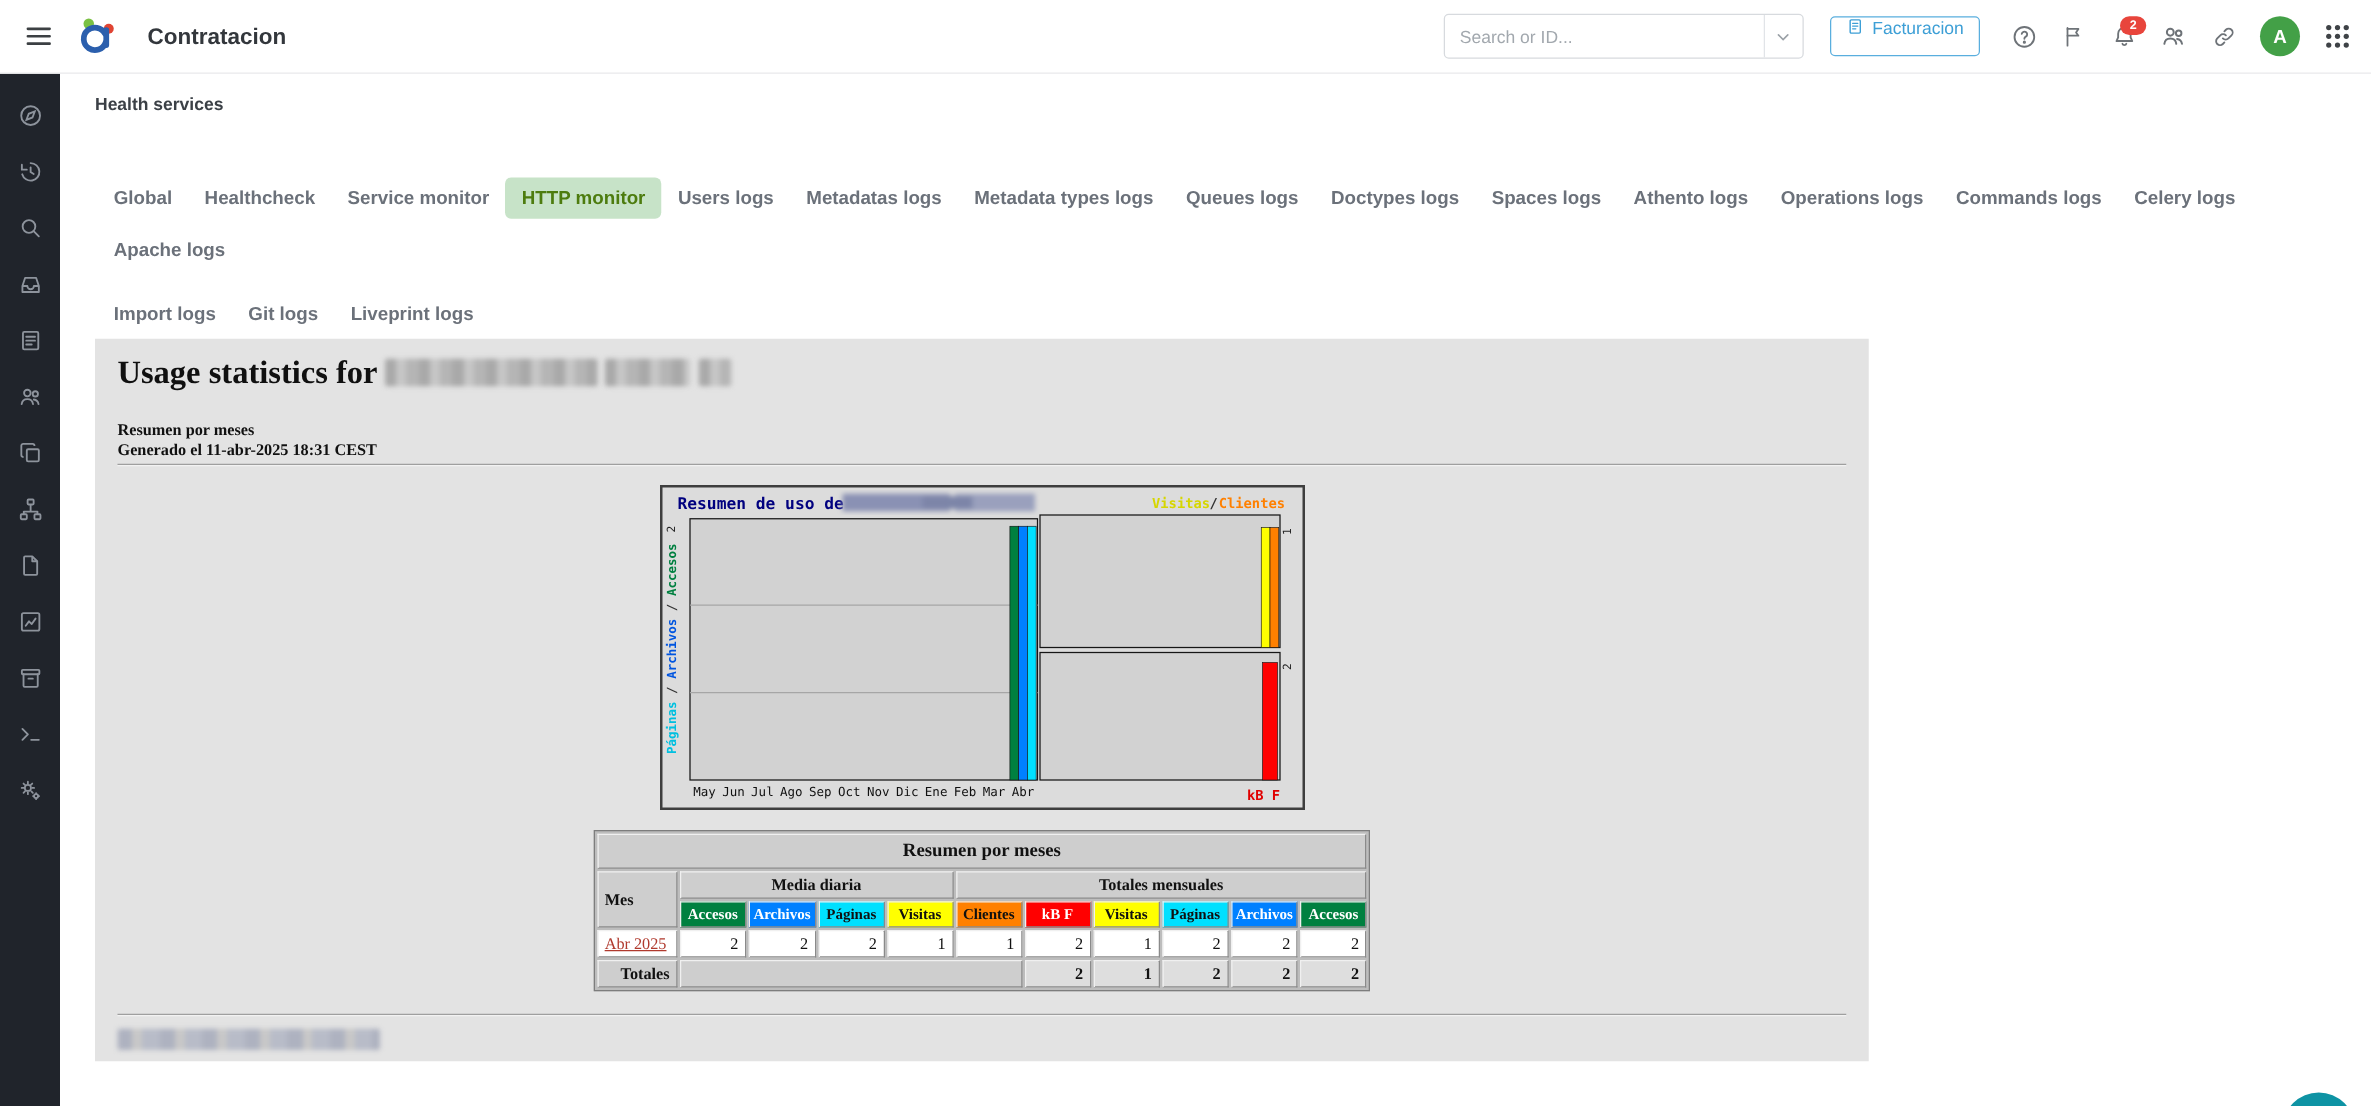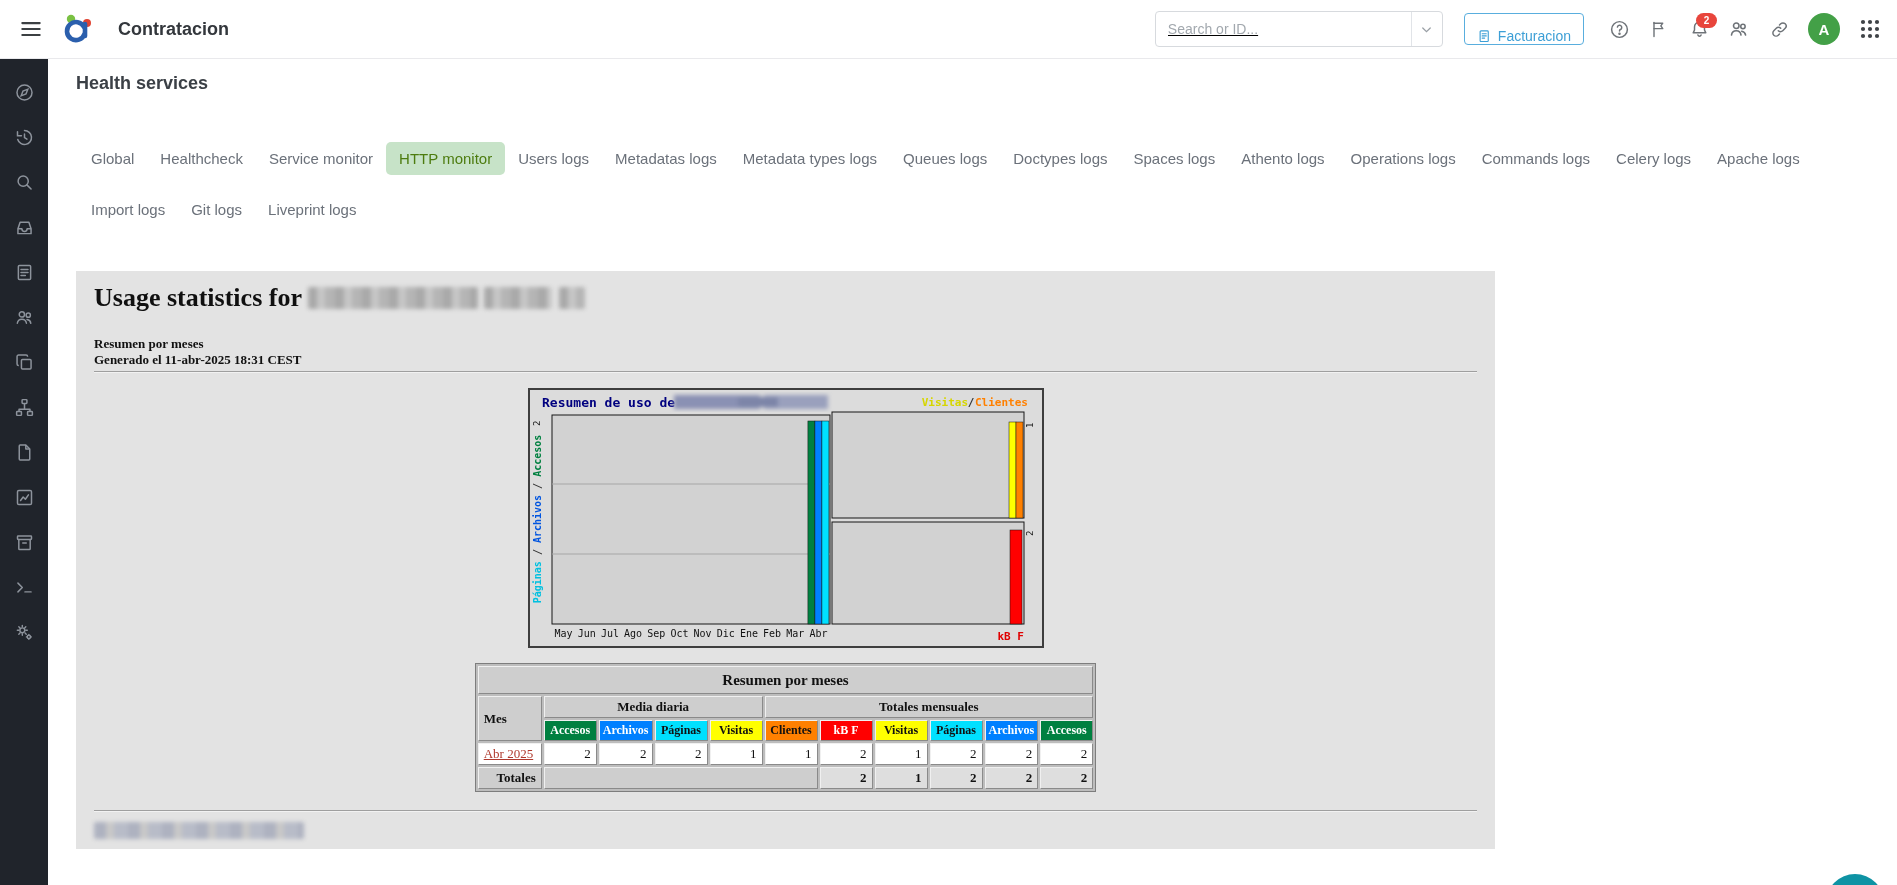--- a/index.html
+++ b/index.html
@@ -11,31 +11,31 @@
   
   .topbar{
     position:absolute;top:0;left:0;right:0;height:58px;background:#fff;
     border-bottom:1px solid #e9e9ec;display:flex;align-items:center;z-index:3;
   }
   .hamburger{margin-left:18px;cursor:pointer;display:flex;align-items:center;}
   .logo{margin-left:16px;display:flex;align-items:center;}
   .app-title{margin-left:20px;font-size:18px;font-weight:600;color:#33373c;}
   .searchbox{
     margin-left:auto;width:286px;height:34px;border:1px solid #d7dade;border-radius:4px;
-    display:flex;align-items:center;background:#fff;margin-right:21px;text-decoration:underline;
+    display:flex;align-items:center;background:#fff;margin-right:21px;
   }
   .searchbox input{
     flex:1;border:none;outline:none;padding:0 12px;font-size:14px;color:#333;
     font-family:"Liberation Sans",sans-serif;background:transparent;
   }
   .searchbox input::placeholder{color:#a2a8ae;}
   .search-dd{width:30px;height:100%;border-left:1px solid #e1e4e8;display:flex;align-items:center;justify-content:center;cursor:pointer;}
   .fact-btn{
     height:32px;padding:0 12px;border:1px solid #59aede;border-radius:4px;background:#fff;
-    color:#3d9fd6;font-size:14px;display:flex;align-items:flex-end;gap:6px;cursor:pointer;
+    color:#3d9fd6;font-size:14px;display:flex;align-items:flex-start;gap:6px;cursor:pointer;
     font-family:"Liberation Sans",sans-serif;margin-right:24px;white-space:nowrap;
   }
   .tb-icons{display:flex;align-items:center;gap:18px;}
   .tb-icon{position:relative;width:22px;height:22px;display:flex;align-items:center;justify-content:center;cursor:pointer;}
   .badge{
     position:absolute;top:-5px;right:-7px;min-width:15px;height:15px;border-radius:8px;
     background:#e8453c;color:#fff;font-size:10px;font-weight:bold;display:flex;
     align-items:center;justify-content:center;padding:0 3px;
   }
   .avatar{
@@ -45,22 +45,22 @@
   .apps-grid{margin-right:15px;cursor:pointer;display:flex;align-items:center;}
   
   .sidebar{
     position:absolute;top:58px;left:0;width:48px;bottom:0;background:#20242b;
     display:flex;flex-direction:column;align-items:center;padding-top:12px;z-index:2;
   }
   .sb-item{width:48px;height:45px;display:flex;align-items:center;justify-content:center;cursor:pointer;}
   .sb-item svg{stroke:#8d939c;}
   
   .main{position:absolute;top:58px;left:48px;right:0;bottom:0;background:#fff;}
-  .page-title{margin:14px 0 0 28px;font-size:18px;font-weight:600;color:#3b4046;line-height:22px;}
-  .tabs{margin:48px 28px 0 30px;display:flex;flex-wrap:wrap;row-gap:9px;align-items:center;}
+  .page-title{margin:14px 0 0 28px;font-size:14px;font-weight:600;color:#3b4046;line-height:22px;}
+  .tabs{margin:48px 28px 0 30px;display:flex;flex-wrap:wrap;row-gap:9px;align-items:center;font-weight:bold;}
   .tab{
     padding:8px 13px;font-size:15px;color:#6b717a;cursor:pointer;border-radius:5px;white-space:nowrap;
   }
   .tab.active{background:#c7e3c8;color:#4d7c0f;}
   .tab-break{flex-basis:100%;height:0;}
   
   .panel{
     position:absolute;top:213px;left:28px;width:1419px;height:578px;background:#e3e3e3;
     font-family:"Liberation Serif","DejaVu Serif",serif;color:#111;
   }

